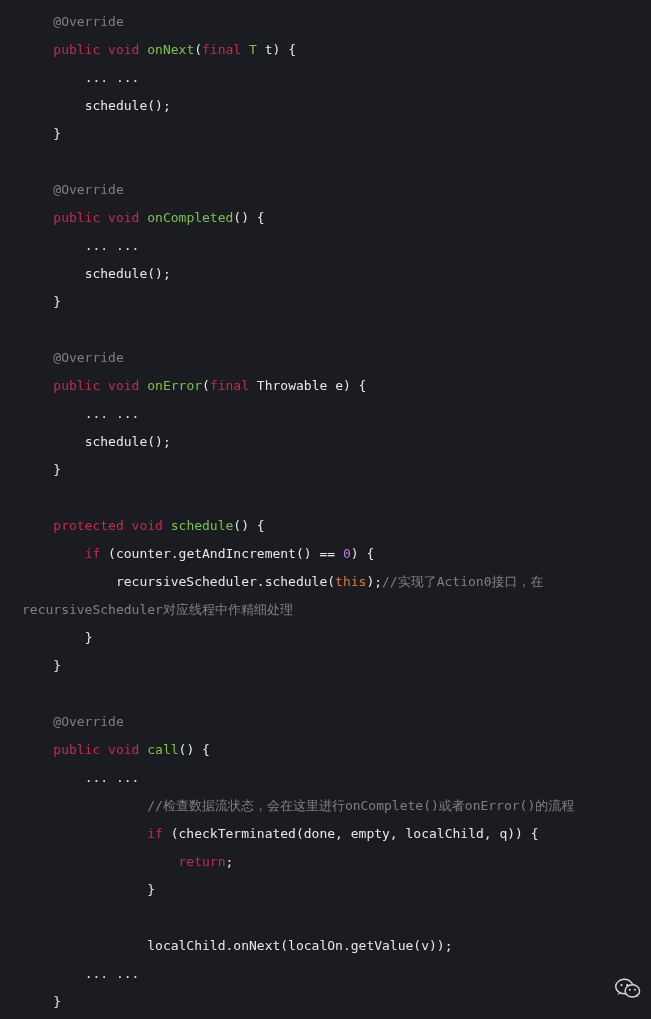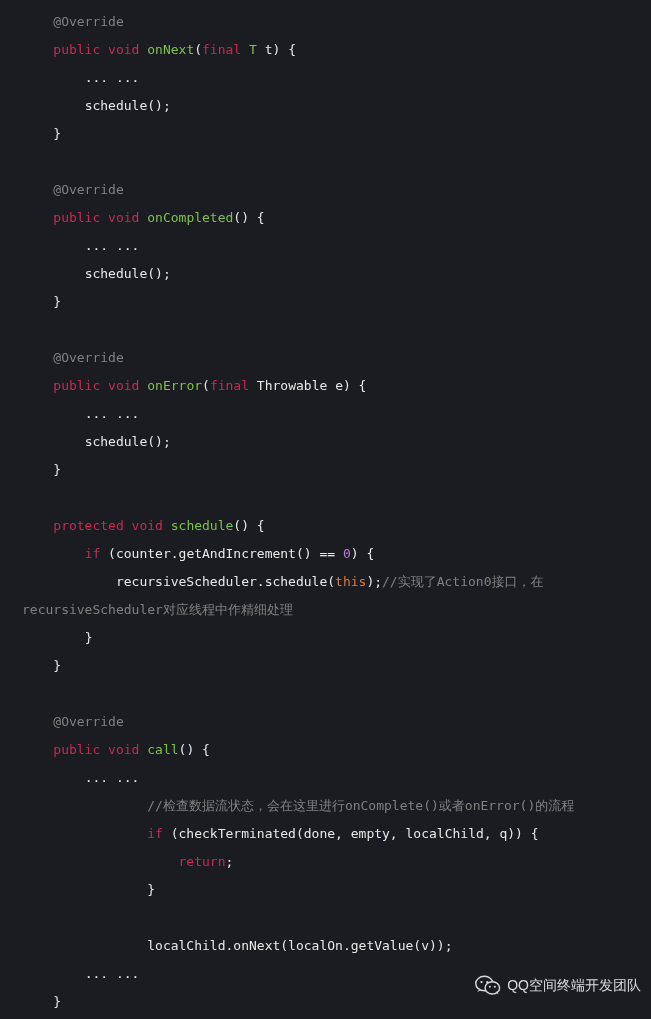--- a/index.html
+++ b/index.html
@@ -91,14 +91,13 @@
       <ellipse cx="13" cy="13" rx="12" ry="10" fill="none" stroke="#e8e8e8" stroke-width="2"></ellipse>
       <ellipse cx="24" cy="19" rx="10" ry="8.5" fill="#1a1c22" stroke="#e8e8e8" stroke-width="2"></ellipse>
       <circle cx="9" cy="11" r="1.6" fill="#e8e8e8"></circle>
       <circle cx="17" cy="11" r="1.6" fill="#e8e8e8"></circle>
       <circle cx="20.5" cy="17.5" r="1.4" fill="#e8e8e8"></circle>
       <circle cx="27.5" cy="17.5" r="1.4" fill="#e8e8e8"></circle>
       <path d="M6 21 L3 25 L8 22 Z" fill="#e8e8e8"></path>
       <path d="M30 24 L33 28 L28 25 Z" fill="#e8e8e8"></path>
     </svg>
   </span>
-  <span>QQ空间终端开发团队</span>
 </div>
 
 </body></html>

